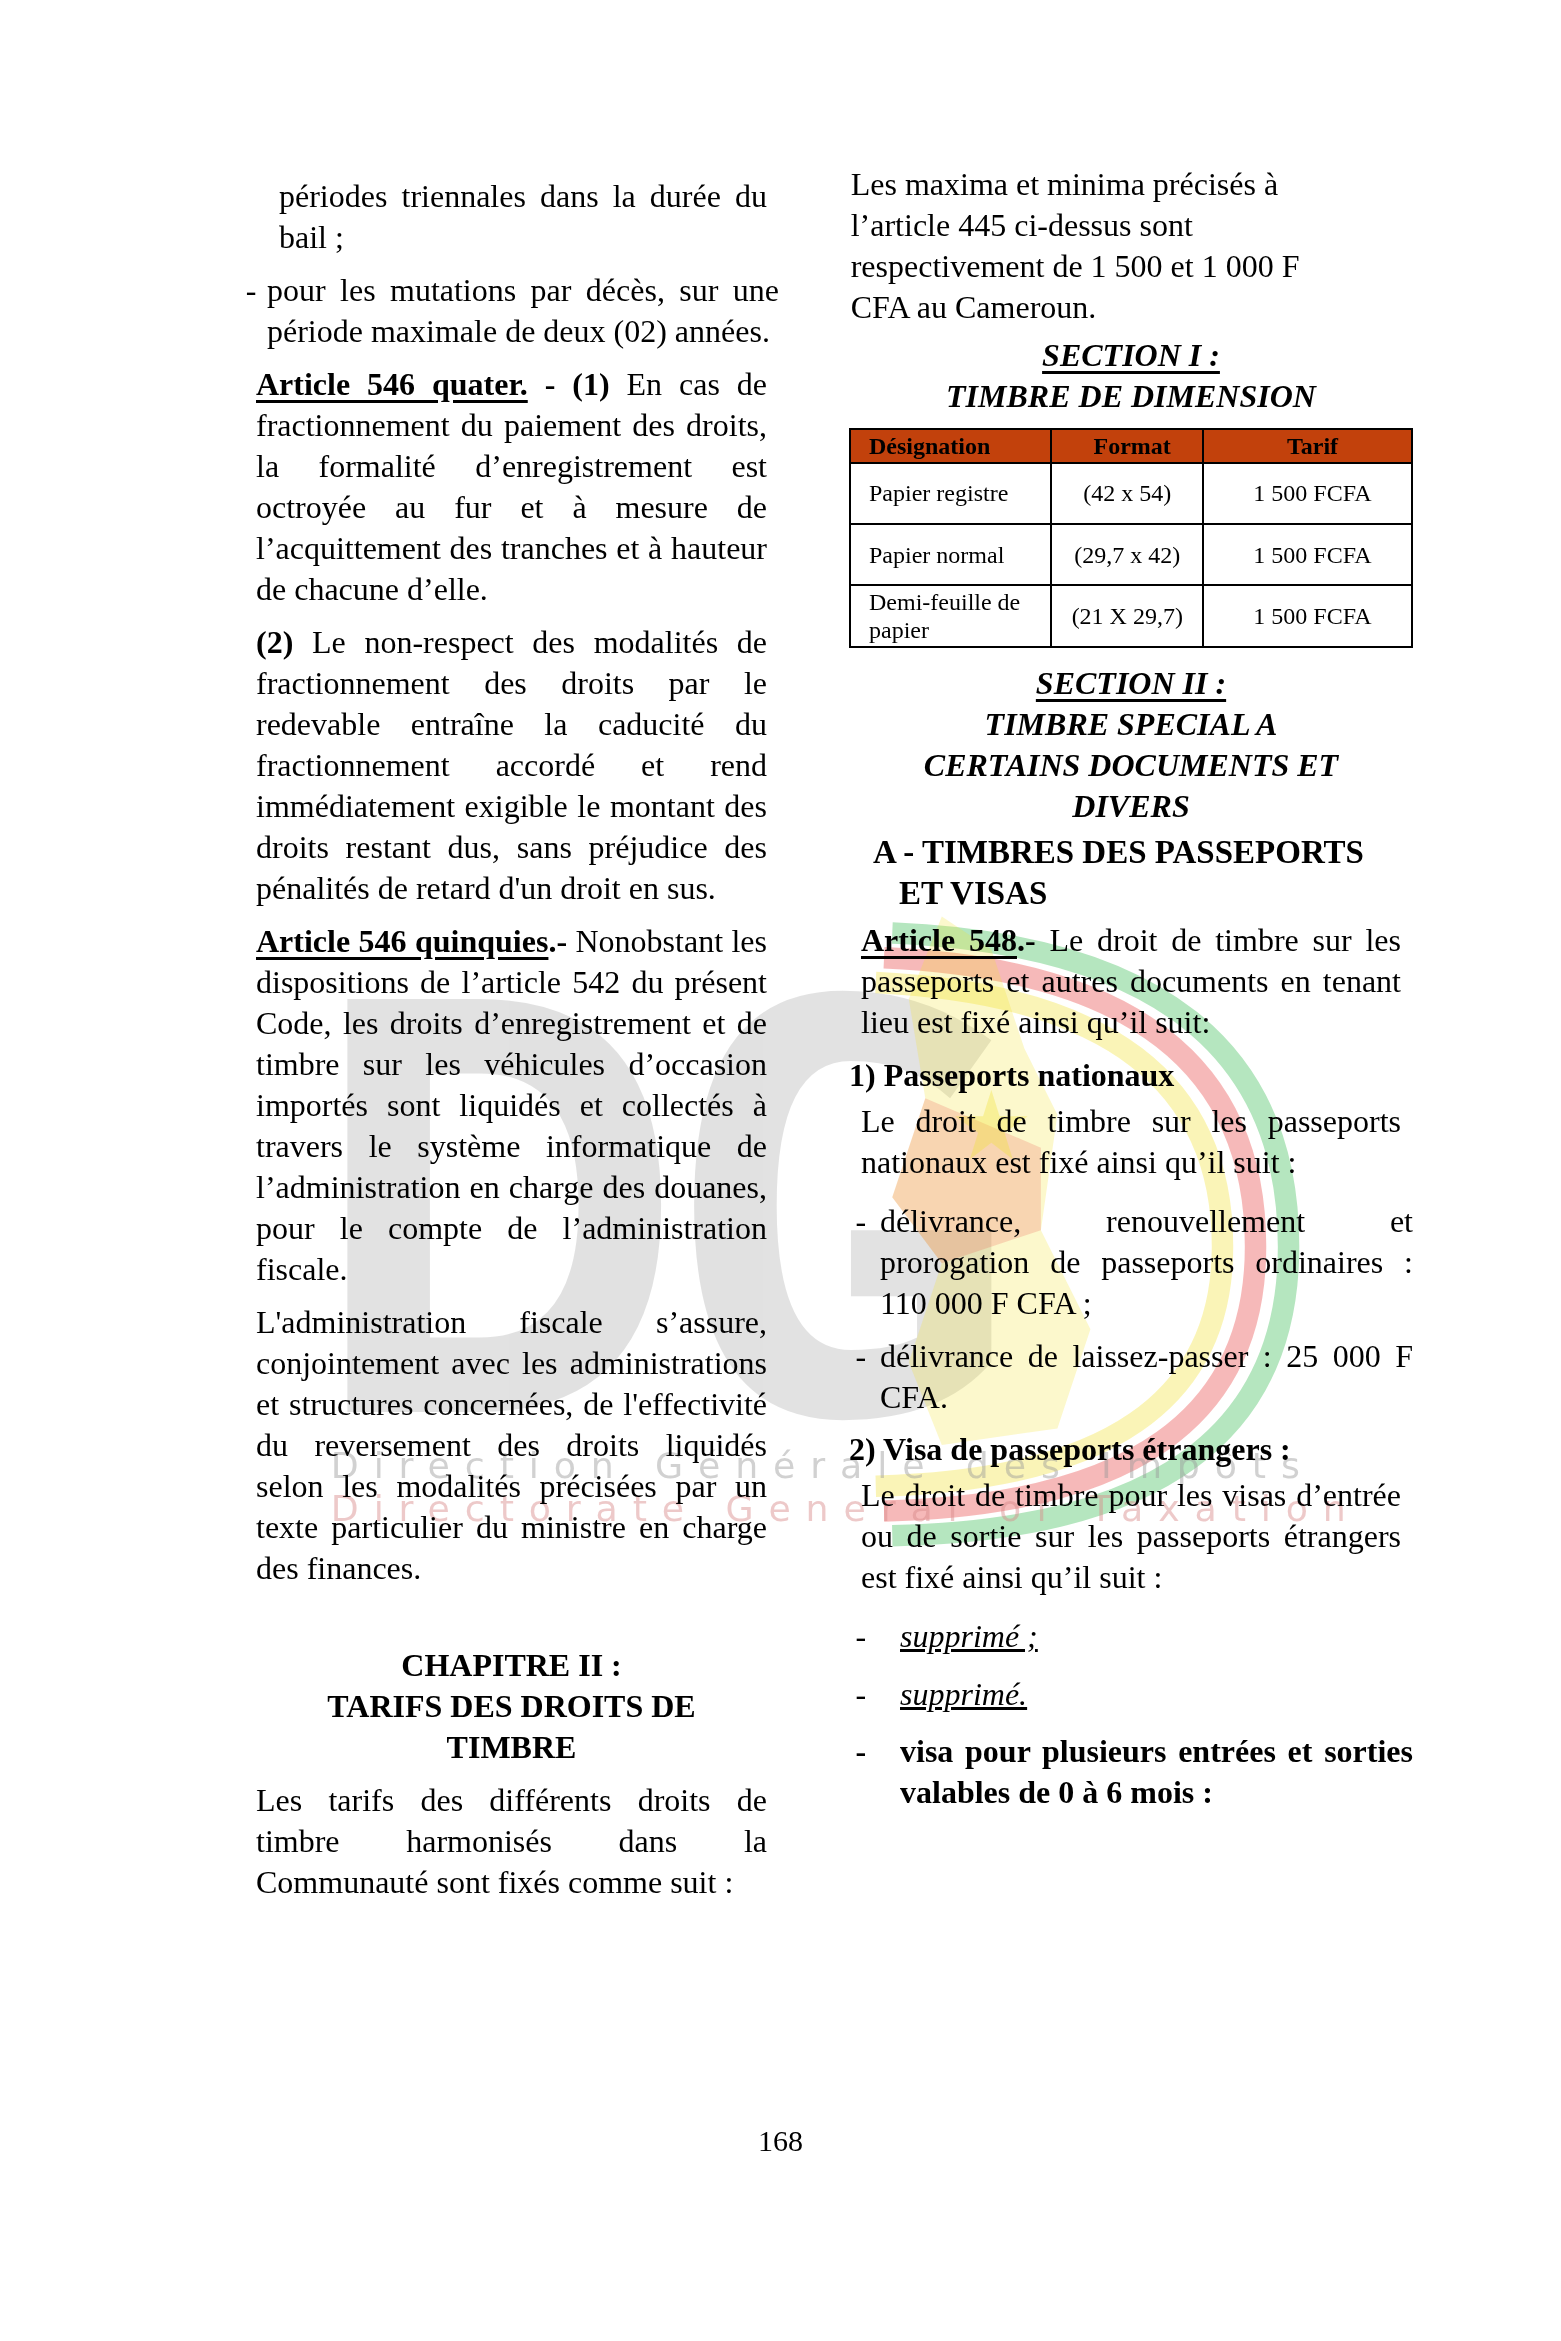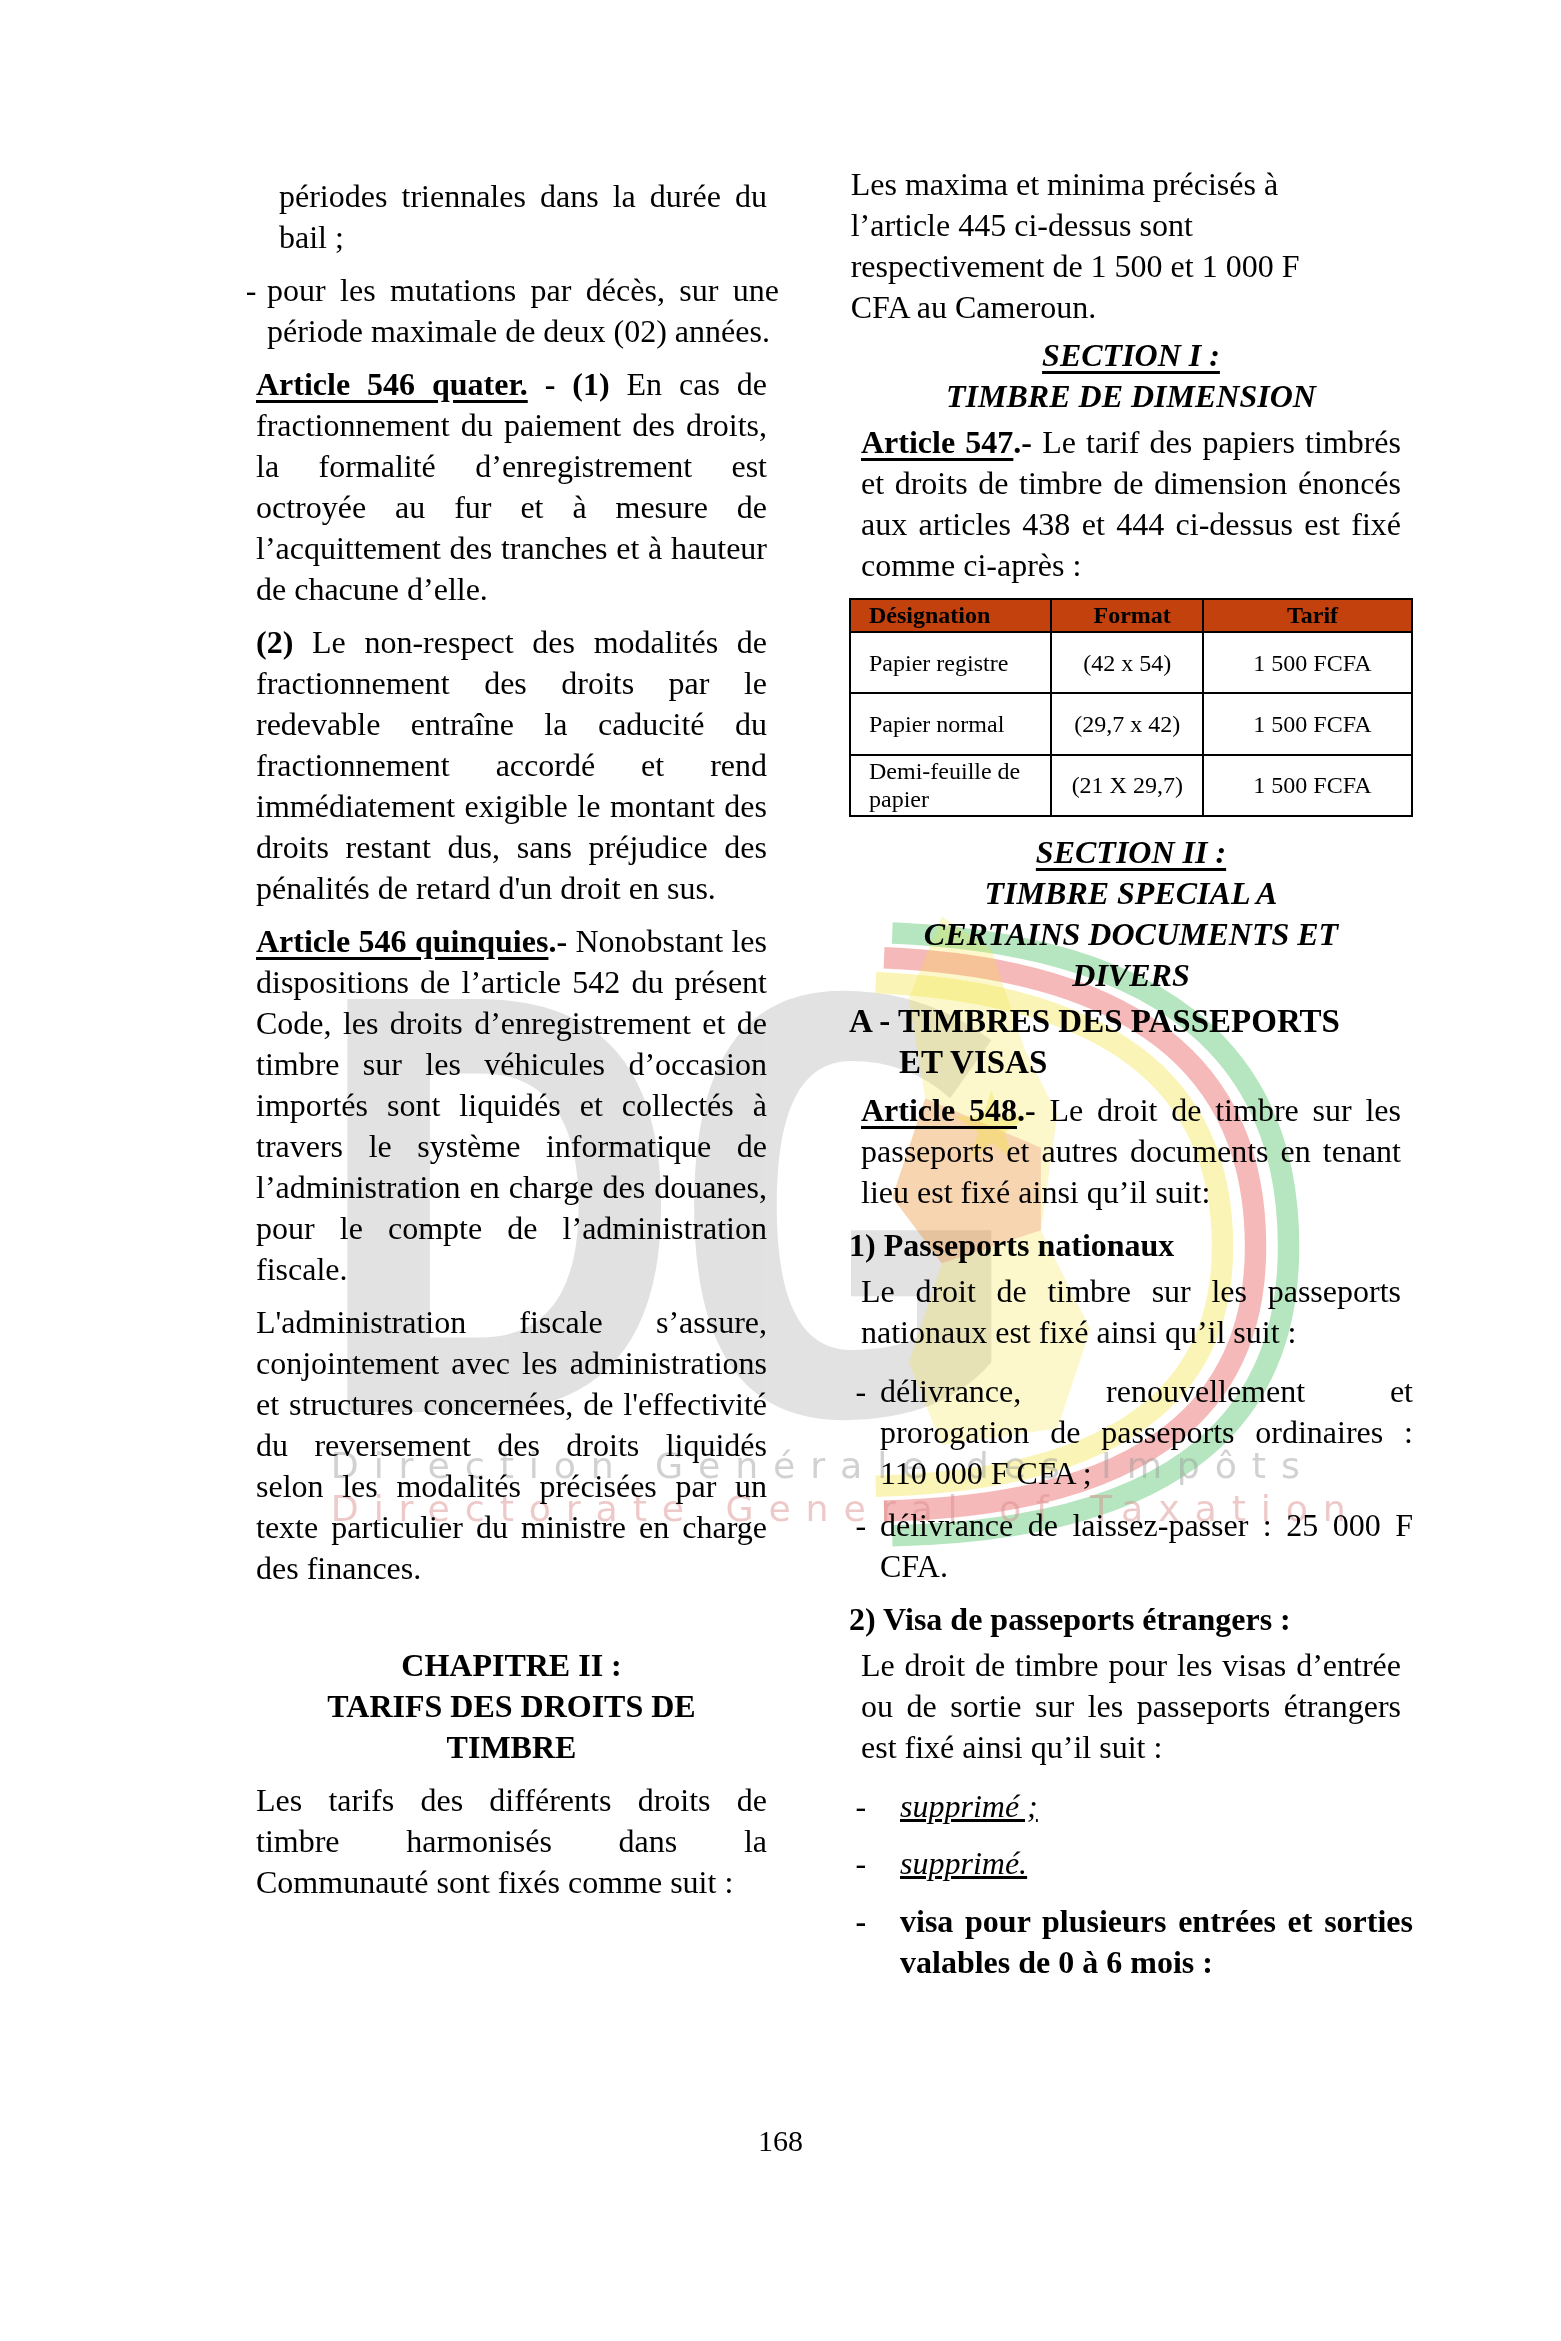--- a/index.html
+++ b/index.html
@@ -101,23 +101,20 @@
     <div>l’article 445 ci-dessus sont</div>
     <div>respectivement de 1 500 et 1 000 F</div>
     <div>CFA au Cameroun.</div>
   </div>
 
   <div class="sec-title gap" style="margin-top:6.6px;">
     <div><span class="u">SECTION I :</span></div>
     <div>TIMBRE DE DIMENSION</div>
   </div>
 
-  <p class="gap" style="margin-top:5px;">
-    <span class="art">Article 547</span><span class="b">.- </span><span>Le tarif des papiers timbrés et droits de timbre de dimension énoncés aux articles 438 et 444 ci-dessus est fixé comme ci-après :</span>
-  </p>
 
   <table class="tarif">
     <thead>
       <tr>
         <th class="c0">Désignation</th>
         <th class="c1">Format</th>
         <th class="c2">Tarif</th>
       </tr>
     </thead>
     <tbody>
@@ -140,21 +137,21 @@
   </table>
 
   <div class="sec-title" style="margin-top:15px;">
     <div><span class="u">SECTION II :</span></div>
     <div>TIMBRE SPECIAL A</div>
     <div>CERTAINS DOCUMENTS ET</div>
     <div>DIVERS</div>
   </div>
 
   <div class="subhead" style="margin-top:5px;">
-    <span style="display:block;">A - TIMBRES DES PASSEPORTS</span>
+    <span style="display:block;margin-left:24px;">A - TIMBRES DES PASSEPORTS</span>
     <span class="cont" style="padding-left:50px;">ET VISAS</span>
   </div>
 
   <p class="gap" style="margin-top:6.6px;">
     <span class="art">Article 548</span><span class="b">.- </span><span>Le droit de timbre sur les passeports et autres documents en tenant lieu est fixé ainsi qu’il suit:</span>
   </p>
 
   <div class="b gap">1) Passeports nationaux</div>
   <p style="margin-top:5px;">Le droit de timbre sur les passeports nationaux est fixé ainsi qu’il suit :</p>
 

